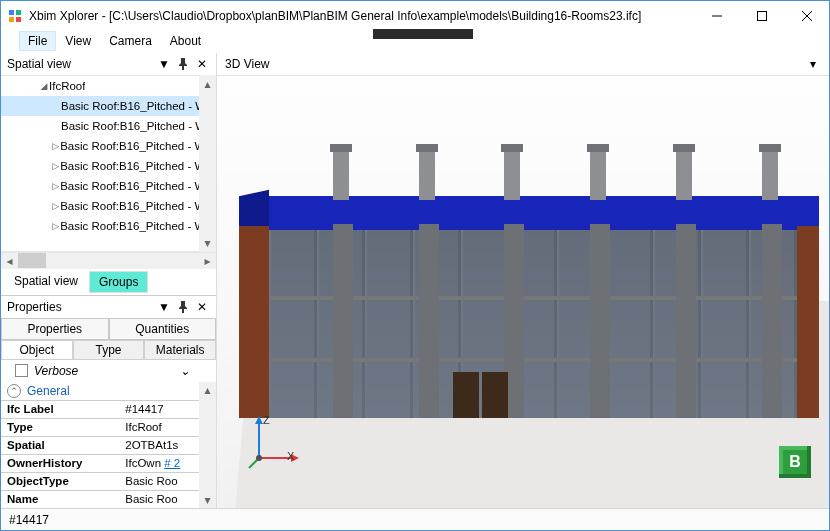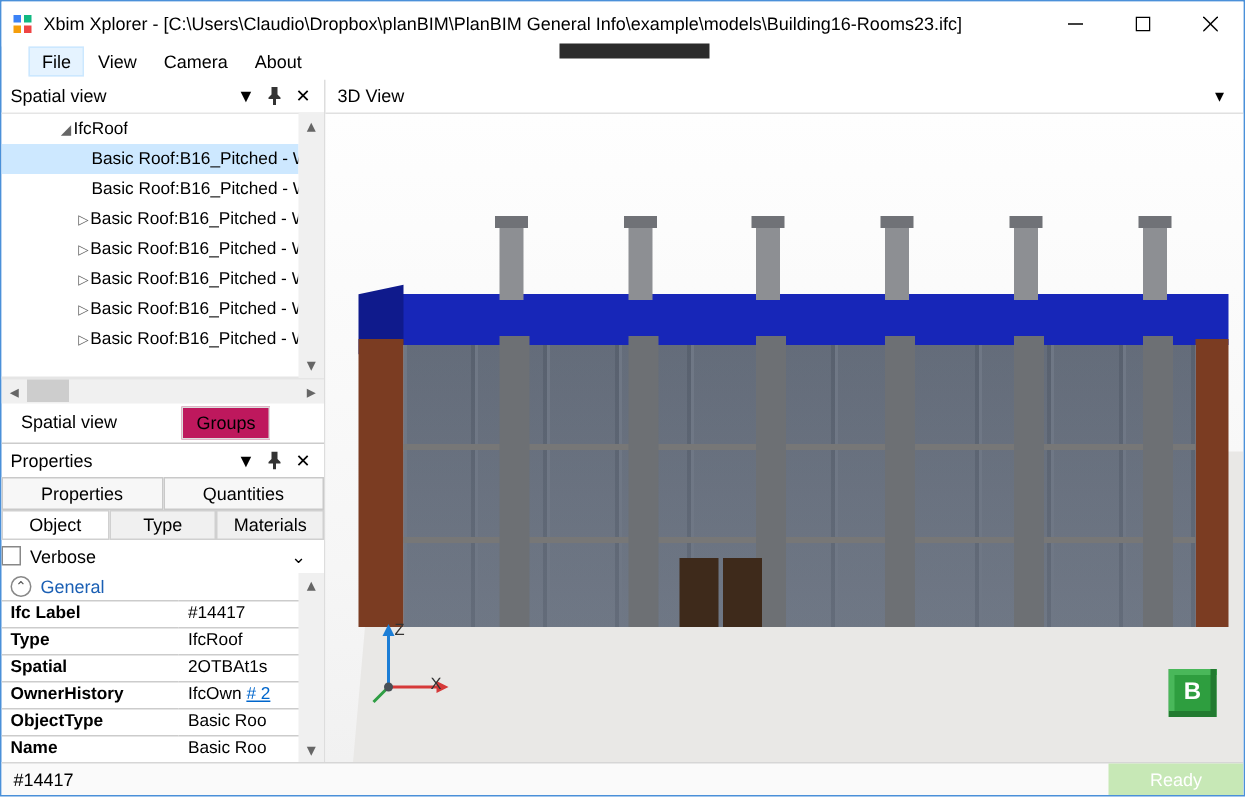--- a/index.html
+++ b/index.html
@@ -23,29 +23,29 @@
   .tree-row.hdr { padding-left: 38px; font-weight: normal; }
   .tree-row .exp { width: 10px; text-align: center; color: #666; font-size: 9px; }
   .tree-row.selected { background: #cde8ff; }
   .tree-row .txt { overflow: hidden; text-overflow: clip; }
   .hscroll { height: 17px; background: #f0f0f0; display: flex; align-items: center; border-top: 1px solid #e5e5e5; }
   .hscroll .arrow { width: 17px; height: 17px; display: flex; align-items: center; justify-content: center; color: #666; }
   .hscroll .track { flex: 1; height: 17px; position: relative; }
   .hscroll .thumb { position: absolute; left: 0; width: 28px; height: 15px; top: 1px; background: #cdcdcd; }
   .tabrow { padding: 2px 4px; display: flex; gap: 2px; }
   .tab { padding: 3px 9px; background: #fff; font-size: 12px; }
-  .tab.inactive { background: #be185d; border: 1px solid #ddd; margin-left: 32px; }
+  .tab.inactive { background: #5eead4; border: 1px solid #ddd; }
   .props { display: flex; flex-direction: column; border-top: 1px solid #ccc; }
   .btnrow { display: flex; }
   .btn { flex: 1; text-align: center; padding: 3px 0; border: 1px solid #c9c9c9; background: #f7f7f7; font-size: 12px; }
   .btnrow2 { display: flex; }
   .btn2 { flex: 1; text-align: center; padding: 2px 0; border: 1px solid #d0d0d0; font-size: 12px; }
   .btn2.active { background: #fff; }
   .btn2.inactive { background: #f0f0f0; }
-  .checkrow { display: flex; align-items: center; gap: 6px; padding: 4px 0; }
+  .checkrow { display: flex; align-items: center; gap: 6px; padding: 4px 14px; font-style: italic; }
   .chk { width: 13px; height: 13px; border: 1px solid #888; }
   .chev-wrap { flex: 1; display: flex; justify-content: flex-end; padding-right: 12px; }
   .group-hdr { display: flex; align-items: center; gap: 6px; padding: 2px 6px; color: #1a5fb4; }
   .circle { width: 14px; height: 14px; border: 1px solid #888; border-radius: 50%; display: flex; align-items: center; justify-content: center; font-size: 9px; color: #555; }
   .kv-table { width: 100%; border-collapse: collapse; }
   .kv-table td { border-top: 1px solid #ccc; padding: 2px 6px; font-size: 11.5px; height: 18px; white-space: nowrap; overflow: hidden; }
   .kv-table td.k { font-weight: bold; width: 55%; }
   .kv-table td.v a { color: #0066cc; text-decoration: underline; }
   .vscroll-stub { position: absolute; right: 0; top: 0; bottom: 0; width: 17px; background: #f0f0f0; display: flex; flex-direction: column; align-items: center; justify-content: space-between; }
   .vscroll-stub .arrow { height: 17px; display: flex; align-items: center; justify-content: center; color: #666; }
@@ -296,14 +296,13 @@
         <span style="position:absolute;left:42px;top:38px;font-size:11px;color:#333">X</span>
         <span style="position:absolute;left:18px;top:2px;font-size:11px;color:#333">Z</span>
       </div>
       <div class="cube">B</div>
     </div>
   </div>
 </div>
 
 <div class="status">
   <span>#14417</span>
-  <div class="ready">Ready</div>
 </div>
 
 </body></html>

